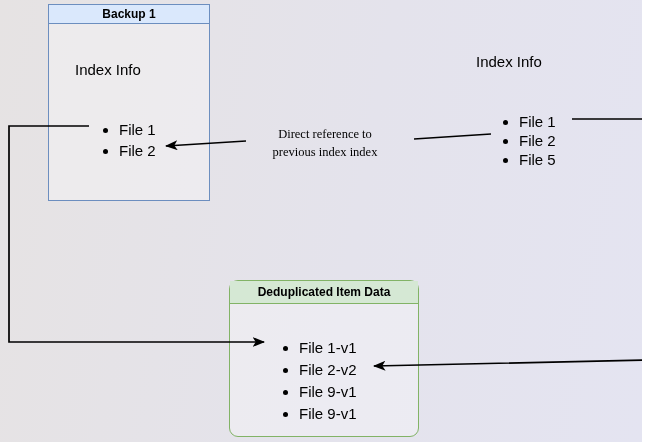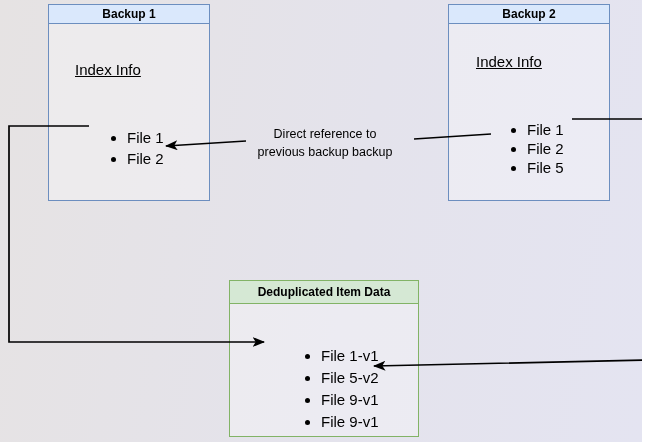--- a/index.html
+++ b/index.html
@@ -36,43 +36,43 @@
   }
   .node.blue  .node-header { background: #dae8fc; border-bottom: 1.5px solid #6c8ebf; height: 19px; }
   .node.green .node-header { background: #d5e8d4; border-bottom: 1.5px solid #82b366; height: 23px; }
 
   .section-label {
     position: absolute;
     font-size: 15px;
     line-height: 16px;
     z-index: 2;
     white-space: nowrap;
-    text-decoration: underline;
   }
   ul.file-list {
     position: absolute;
-    margin: 12px;
+    margin: 4px;
     padding: 0 0 0 21px;
     list-style: disc;
     font-size: 15px;
     z-index: 2;
   }
   ul.file-list li {
     white-space: nowrap;
   }
   .edge-label {
     position: absolute;
     left: 235px;
     top: 125px;
     width: 180px;
     text-align: center;
     font-size: 12.5px;
     line-height: 18px;
     z-index: 4;
     white-space: nowrap;
+    font-family: Liberation Serif, serif;
   }
   svg.edges {
     position: absolute;
     left: 0;
     top: 0;
     z-index: 3;
     pointer-events: none;
   }
   svg.edges path.edge {
     fill: none;
@@ -89,47 +89,42 @@
     <div class="node-header">
       <span>Backup 1</span>
     </div>
   </div>
   <div class="section-label" style="left:75px; top:62px;">Index Info</div>
   <ul class="file-list" style="left:94px; top:115px; line-height:21px;">
     <li>File 1</li>
     <li>File 2</li>
   </ul>
 
-  <div class="node blue" style="left:448px; top:4px; width:162px; height:197px;">
-    <div class="node-header">
-      <span>Backup 2</span>
-    </div>
-  </div>
   <div class="section-label" style="left:476px; top:54px;">Index Info</div>
   <ul class="file-list" style="left:494px; top:108px; line-height:19px;">
     <li>File 1</li>
     <li>File 2</li>
     <li>File 5</li>
   </ul>
 
-  <div class="node green" style="left:229px; top:280px; width:190px; height:157px;">
+  <div class="node green" style="left:229px; top:280px; width:190px; height:157px;border-radius:9px;">
     <div class="node-header">
       <span>Deduplicated Item Data</span>
     </div>
   </div>
-  <ul class="file-list" style="left:288px; top:333px; line-height:22px;">
+  <ul class="file-list" style="left:274px; top:333px; line-height:22px;">
     <li>File 1-v1</li>
-    <li>File 5-v2</li>
+    <li>File 2-v2</li>
     <li>File 9-v1</li>
     <li>File 9-v1</li>
   </ul>
 
   <div class="edge-label">
     <div>Direct reference to</div>
-    <div>previous backup backup</div>
+    <div>previous index index</div>
   </div>
 
   <svg class="edges" width="657" height="442" viewBox="0 0 657 442">
     <defs>
       <marker id="arrowhead" markerWidth="14" markerHeight="11" refX="11.5" refY="5" orient="auto" markerUnits="userSpaceOnUse">
         <path d="M0,0 L12.5,5 L0,10 L3.2,5 Z" fill="#000000"></path>
       </marker>
     </defs>
     <path class="edge" d="M89,126 L9,126 L9,342 L264,342" marker-end="url(#arrowhead)"></path>
     <path class="edge" d="M572,119 L648,119 L648,360 L374,366" marker-end="url(#arrowhead)"></path>

